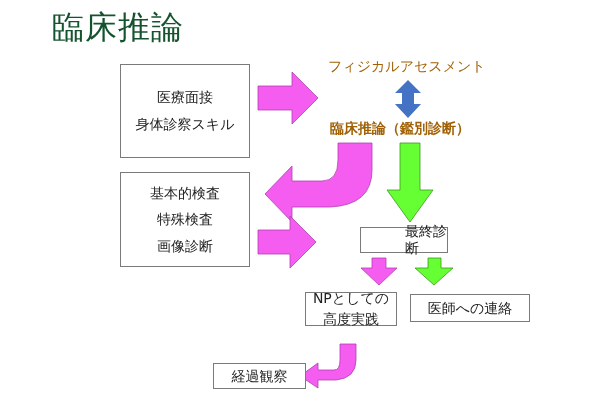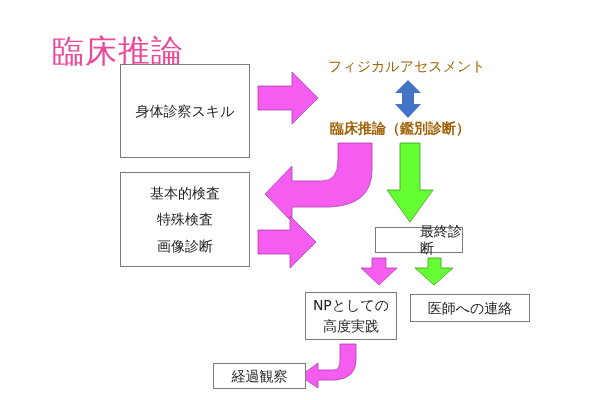--- a/index.html
+++ b/index.html
@@ -1,18 +1,18 @@
 <!DOCTYPE html>
 <html><head>
 <meta charset="utf-8">
 <style>
   html, body { margin:0; padding:0; background:#ffffff; }
   body { width:600px; height:400px; position:relative; overflow:hidden;
          font-family:"DejaVu Sans", "Liberation Sans", sans-serif; color:#222; }
-  .title { position:absolute; left:52px; top:6px; font-size:32px; color:#ec4899; letter-spacing:1px;margin-top:24px; }
+  .title { position:absolute; left:52px; top:6px; font-size:32px; color:#14532d; letter-spacing:1px; }
   .box { position:absolute; border:1.5px solid #7a7a7a; background:#fff; box-sizing:border-box;
          display:flex; flex-direction:column; align-items:center; justify-content:center;
          font-size:14px; color:#222; }
   .box span { display:block; line-height:1.9; }
   .lbl { position:absolute; font-size:14px; color:#a16207; white-space:nowrap; }
   svg.arrows { position:absolute; left:0; top:0; }
 </style>
 </head>
 <body>
 
@@ -31,38 +31,39 @@
   <polygon points="258,230 290,230 290,216 316,242 290,268 290,254 258,254" fill="#f55cf0" stroke="#b040b0" stroke-width="0.8"></polygon>
 
   <polygon points="372,258 386,258 386,268 397,268 379,285 361,268 372,268" fill="#f55cf0" stroke="#b040b0" stroke-width="0.8"></polygon>
 
   <polygon points="428,258 441,258 441,268 453,268 434,285 415,268 428,268" fill="#66ff33" stroke="#3a9a1a" stroke-width="0.8"></polygon>
 
   <path d="M340,344 L356,344 L356,360 Q356,378 336,380 L318,380 L318,388 L300,376 L318,363 L318,370 L334,370 Q340,370 340,360 Z" fill="#f55cf0" stroke="#b040b0" stroke-width="0.8"></path>
 </svg>
 
 <div class="box" style="left:120px; top:64px; width:130px; height:94px;">
+  <span>医療面接</span>
   <span>身体診察スキル</span>
 </div>
 
 <div class="lbl" style="left:328px; top:58px;">フィジカルアセスメント</div>
 
 <div class="lbl" style="left:330px; top:120px;font-weight:bold;">臨床推論（鑑別診断）</div>
 
 <div class="box" style="left:120px; top:172px; width:130px; height:95px;">
   <span>基本的検査</span>
   <span>特殊検査</span>
   <span>画像診断</span>
 </div>
 
-<div class="box" style="left:375px; top:227px; width:88px; height:26px;padding-left:44px;">
+<div class="box" style="left:360px; top:227px; width:88px; height:26px;padding-left:44px;">
   <span style="line-height:1.2;">最終診断</span>
 </div>
 
-<div class="box" style="left:305px; top:292px; width:92px; height:48px;">
+<div class="box" style="left:305px; top:292px; width:92px; height:34px;">
   <span style="line-height:1.5;">NPとしての</span>
   <span style="line-height:1.5;">高度実践</span>
 </div>
 
 <div class="box" style="left:410px; top:294px; width:120px; height:28px;">
   <span style="line-height:1.2;">医師への連絡</span>
 </div>
 
 <div class="box" style="left:213px; top:363px; width:93px; height:26px;justify-content:center;">
   <span style="line-height:1.2;">経過観察</span>

